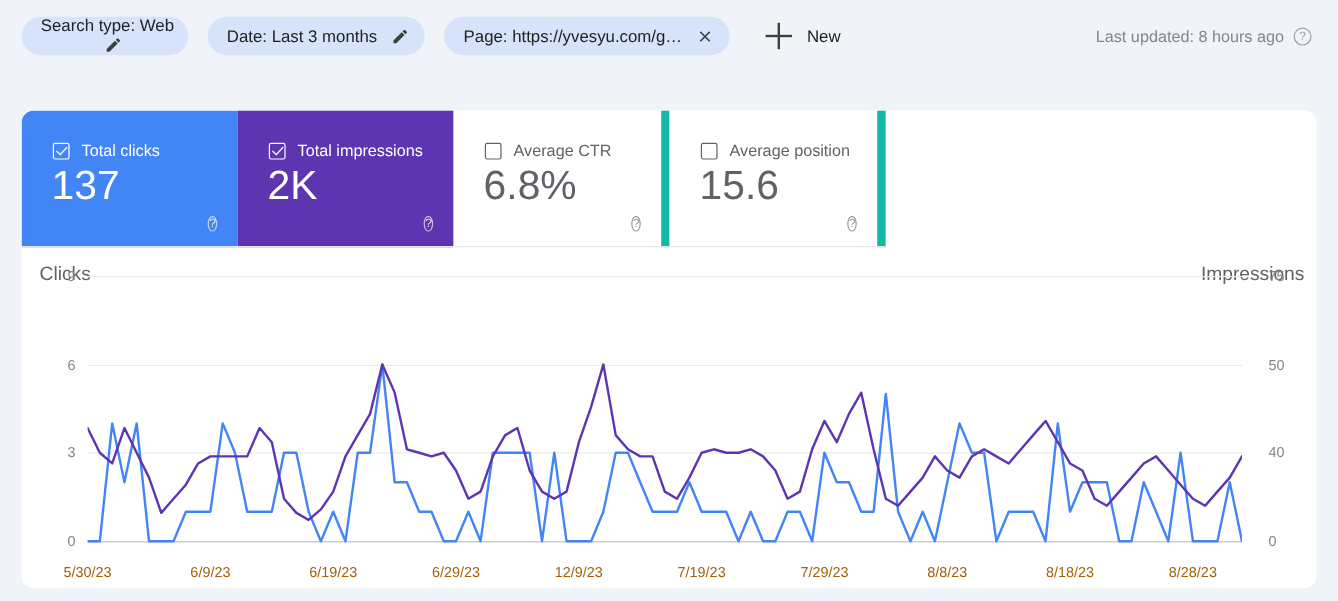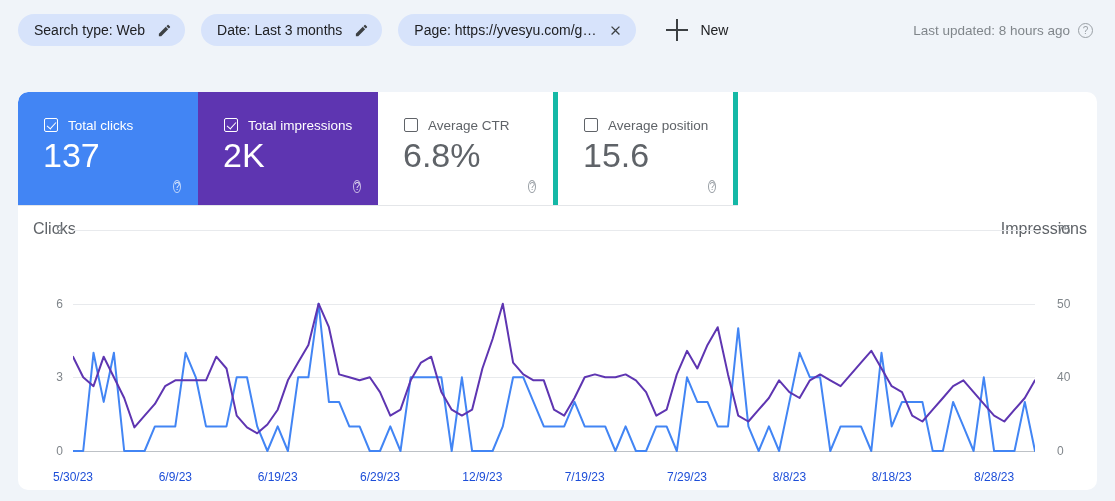--- a/index.html
+++ b/index.html
@@ -21,21 +21,21 @@
     height: 32px;
     background: #d7e3fb;
     border-radius: 16px;
     padding: 0 12px 0 16px;
     font-size: 14px;
     color: #202124;
     margin-left: 16px;
     cursor: pointer;
     white-space: nowrap;
   }
-  .chip:first-child { margin-left: 18px; }
+  .chip:first-child { margin-left: 18px; flex-direction: column; }
   .chip .chip-label { line-height: 1; }
   .chip .chip-icon {
     margin-left: 10px;
     display: inline-flex; align-items: center; justify-content: center;
     width: 18px; height: 18px;
   }
   .chip .chip-icon svg { display: block; }
 
   #new-button {
     display: flex; align-items: center;
@@ -89,25 +89,25 @@
   
   #metric-cards {
     position: absolute; left: 0; top: 0;
     display: flex;
     height: 114px;
   }
   .metric-card {
     width: 180px; height: 114px;
     position: relative;
     cursor: pointer;
-    border-right: 5px solid #14b8a6;
+    border-right: 7px solid #14b8a6;
   }
   .metric-card.selected { border-right: none; }
   .metric-card .cb-row {
-    display: flex; 
+    display: flex; align-items: center;
     position: absolute; left: 26px; top: 26px;
   }
   .metric-card .checkbox {
     width: 14px; height: 14px;
     border: 1.6px solid #5f6368;
     border-radius: 2px;
     position: relative;
     flex: none;
   }
   .metric-card.selected .checkbox { border-color: #ffffff; }
@@ -178,21 +178,21 @@
     color: #80868b;
     transform: translateY(-50%);
   }
   .ytick.left  { left: 0px;  width: 45px; text-align: right; }
   .ytick.right { right: 0px; width: 50px; text-align: left; padding-left: 10px; }
 
   .xtick {
     position: absolute;
     bottom: 6px;
     font-size: 12px;
-    color: #1d4ed8;
+    color: #a16207;
     transform: translateX(-50%);
     white-space: nowrap;
   }
 
   #plot-svg {
     position: absolute;
     left: 55px; top: 0px;
     width: 962px; height: 284px;
   }
 </style>

